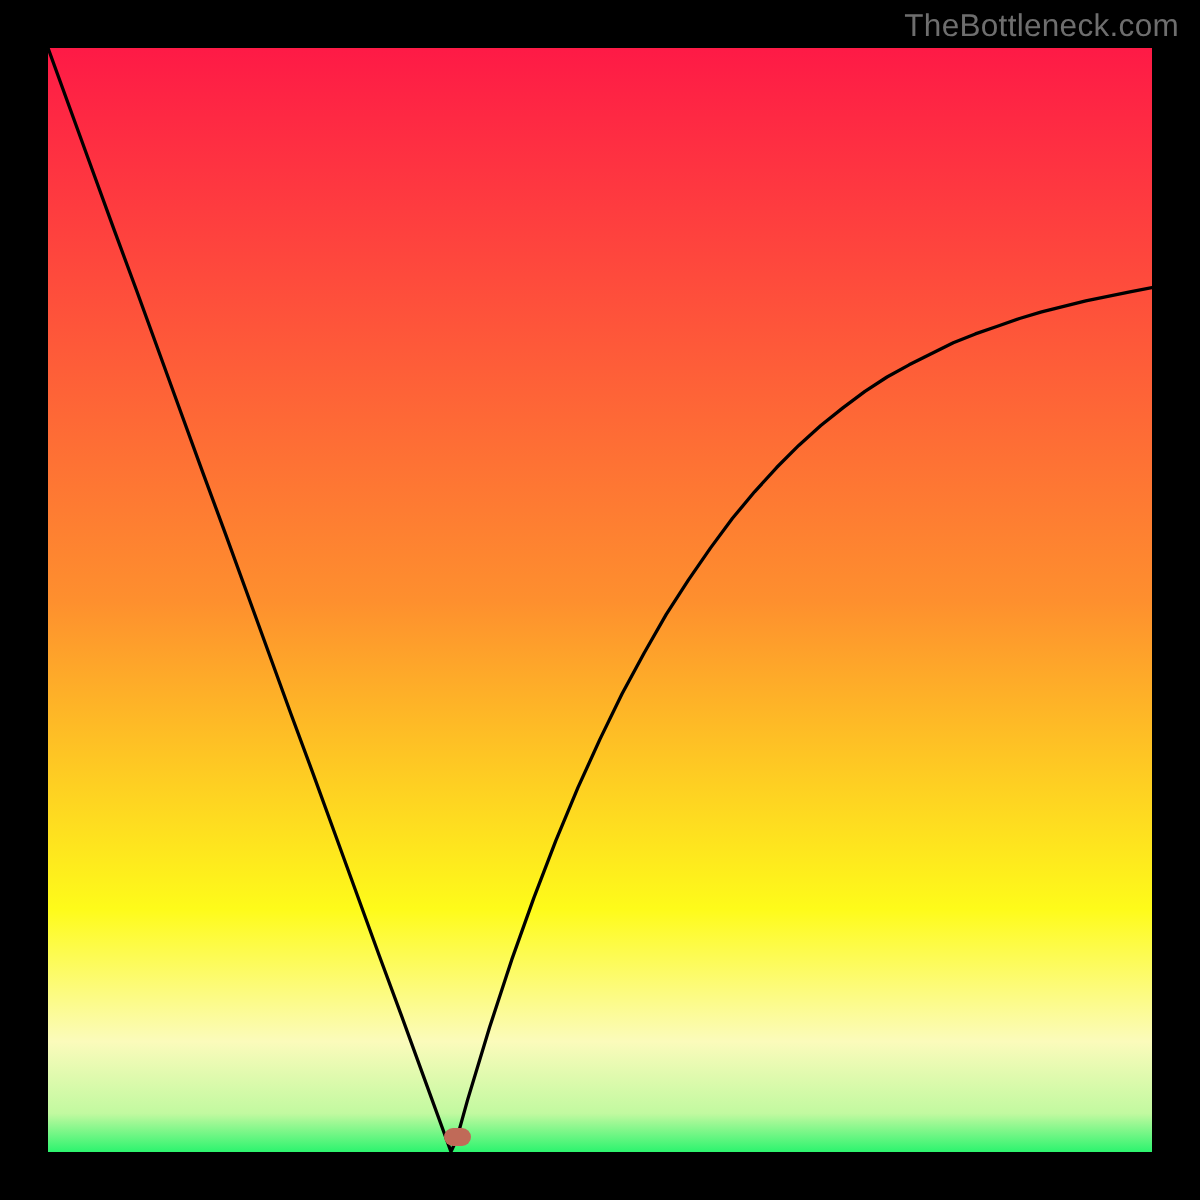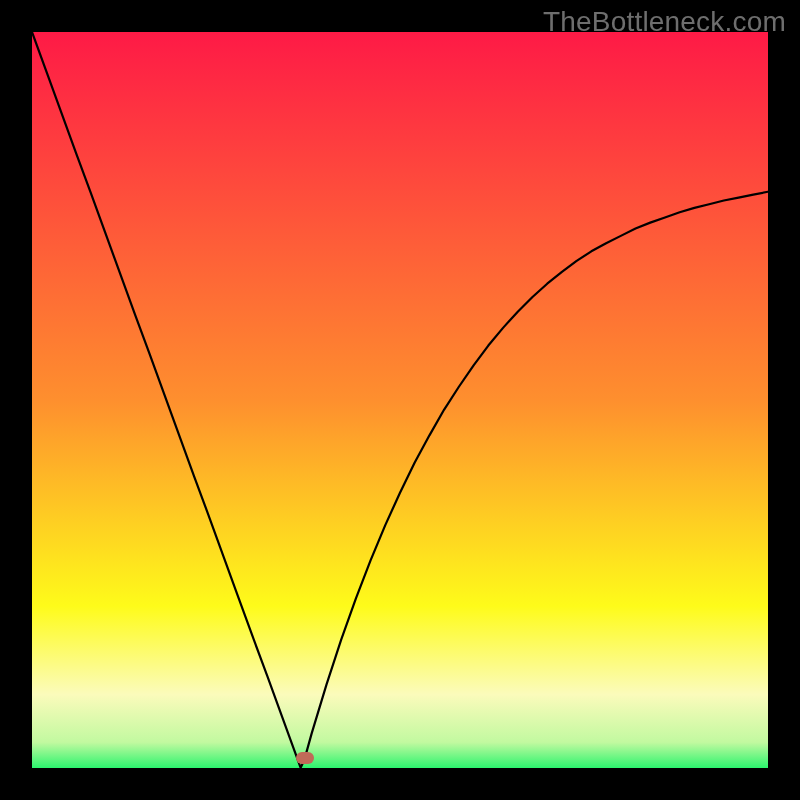--- a/index.html
+++ b/index.html
@@ -46,21 +46,21 @@
     height: 12px;
     border-radius: 6px;
     background: #c06a58;
     transform: translate(-50%, -50%);
     pointer-events: none;
   }
   .watermark {
     position: absolute;
     top: 6px;
     right: 14px;
-    font-size: 28px;
+    font-size: 21px;
     font-weight: 500;
     color: #6e6e6e;
     letter-spacing: 0.2px;
     user-select: none;
   }
 </style>
 </head>
 <body>
 
 <div class="frame">

